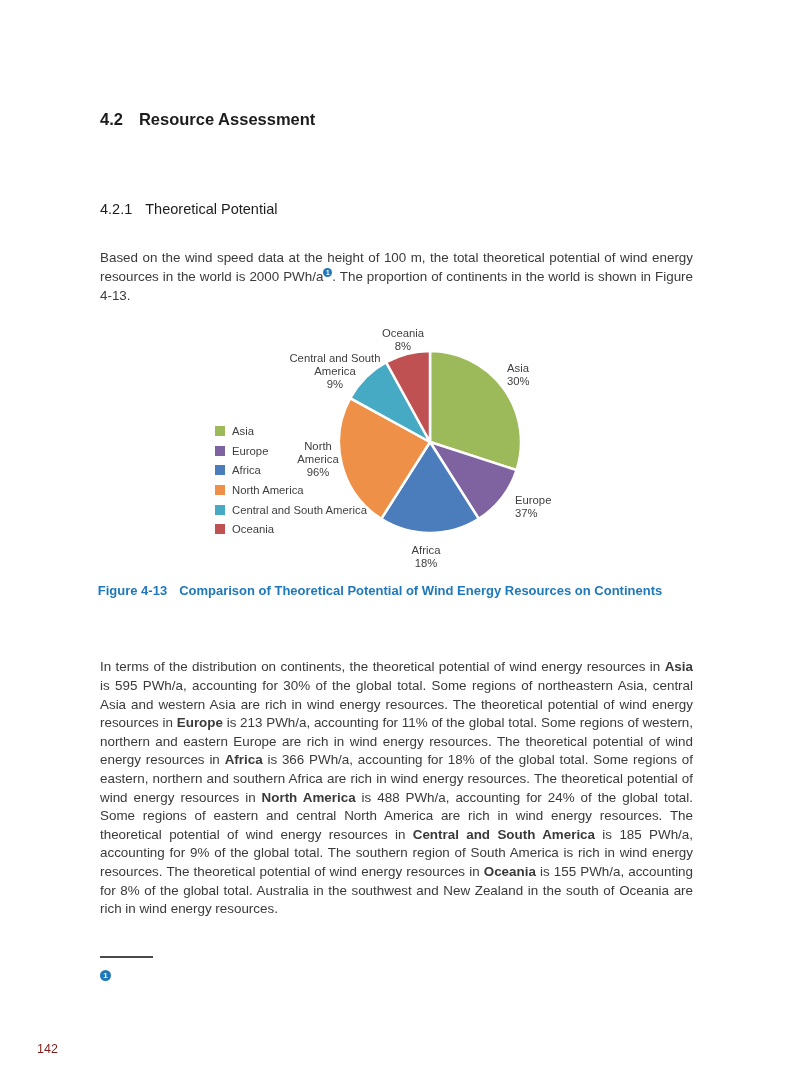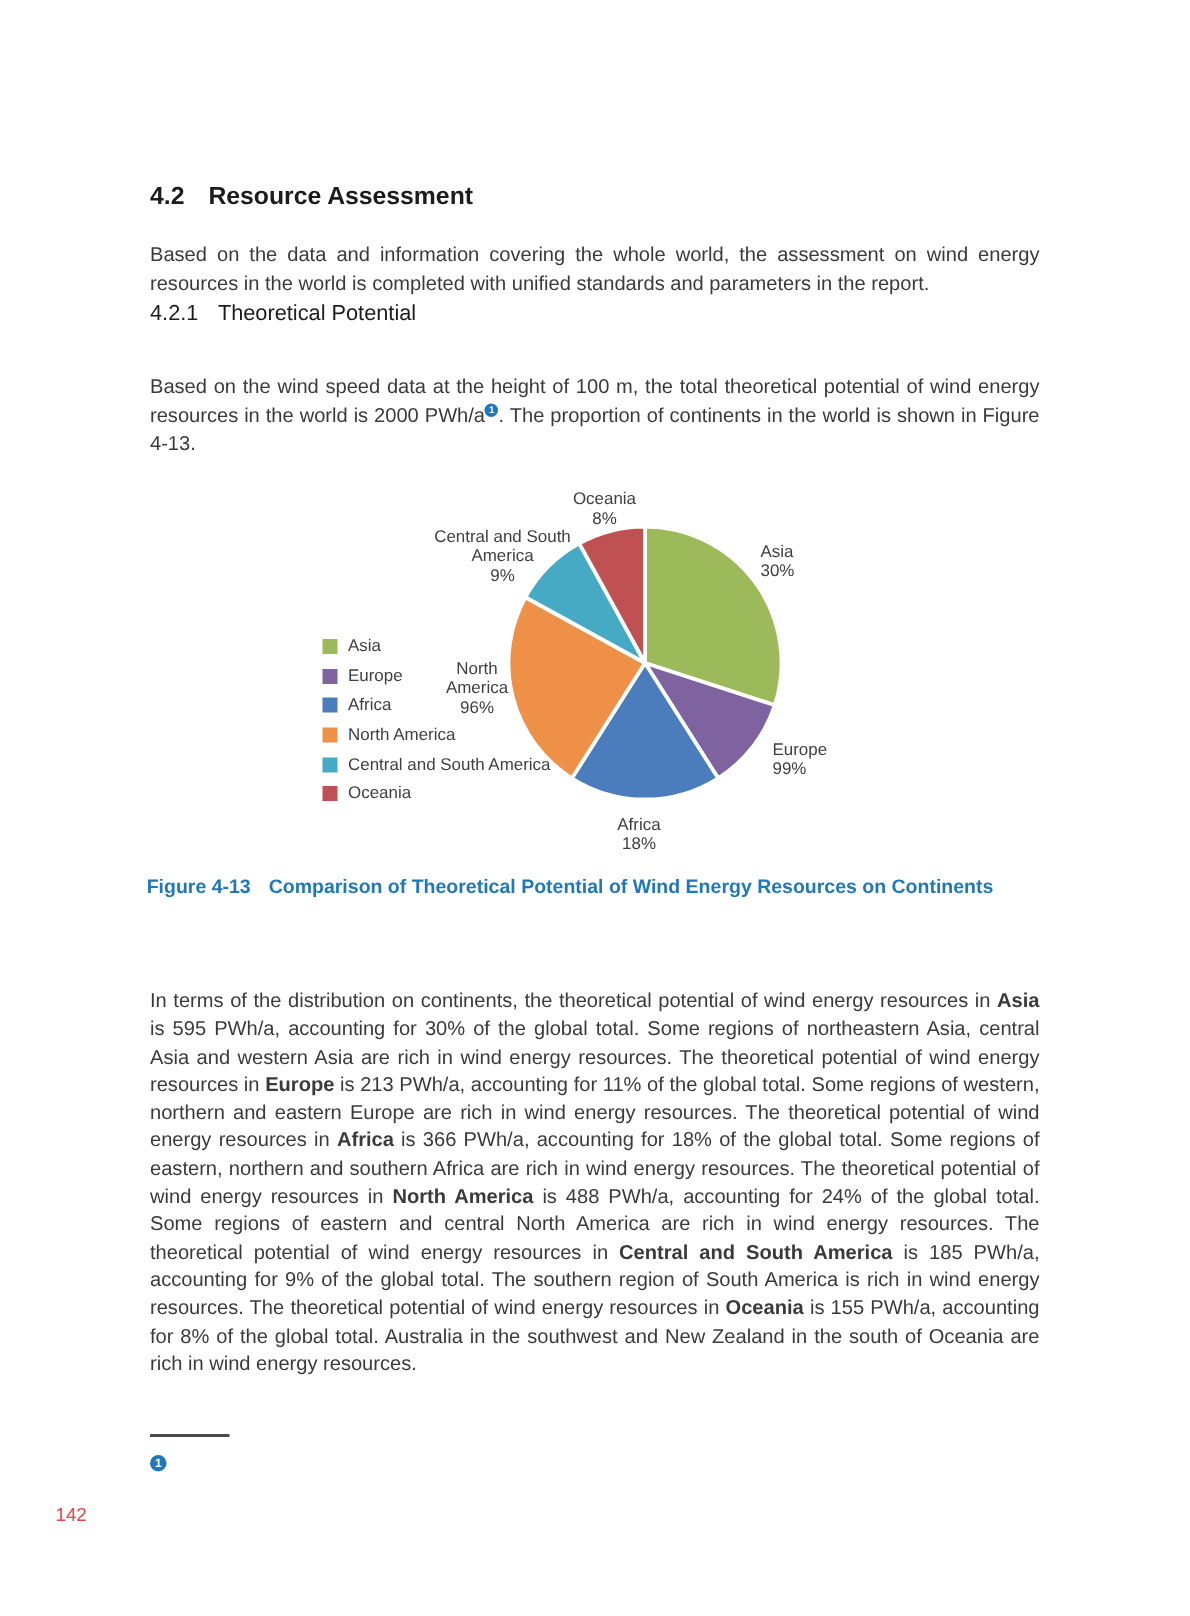--- a/index.html
+++ b/index.html
@@ -1,21 +1,21 @@
 <!DOCTYPE html>
 <html><head>
 <meta charset="utf-8">
 <style>
   html,body { margin:0; padding:0; background:#ffffff; }
   .page {
     position:relative; width:793px; height:1077px; background:#ffffff;
     font-family:"Liberation Sans","DejaVu Sans",sans-serif; color:#3a3a3a;
     overflow:hidden;
   }
-  .h2 { position:absolute; left:100px; top:110px; font-size:16.5px; font-weight:bold; color:#1c1c1c;margin-top:12px; }
+  .h2 { position:absolute; left:100px; top:110px; font-size:16.5px; font-weight:bold; color:#1c1c1c; }
   .h2 .num { margin-right:16px; }
   .h3 { position:absolute; left:100px; top:201px; font-size:14.5px; font-weight:normal; color:#1c1c1c; }
   .h3 .num { margin-right:13px; }
   .para {
     position:absolute; left:100px; width:593px;
     font-size:13.4px; line-height:18.6px; text-align:justify; color:#3a3a3a;
   }
   #intro { top:148px; }
   #potential { top:236px; }
   #analysis { top:645px; }
@@ -43,32 +43,31 @@
   .fn-rule { position:absolute; left:100px; top:956px; width:53px; height:2px; background:#4a4a4a; }
   .footnote {
     position:absolute; left:100px; top:968px; width:593px;
     font-size:11.7px; line-height:15px; color:#3a3a3a; display:flex; align-items:flex-start;
   }
   .fn-circle {
     flex:0 0 auto; width:11px; height:11px; border-radius:50%;
     background:#1e78bc; color:#ffffff; font-size:8px; line-height:11px;
     text-align:center; font-weight:bold; margin-right:7px; margin-top:2px;
   }
-  .page-num { position:absolute; left:37px; top:1003px; font-size:12.5px; color:#ef4444; }
+  .page-num { position:absolute; left:37px; top:1042px; font-size:12.5px; color:#7f1d1d; }
 </style>
 </head>
 <body>
 
 <div class="page">
 
   <div class="h2">
     <span class="num">4.2</span><span>Resource Assessment</span>
   </div>
 
-  <p class="para" id="intro">Based on the data and information covering the whole world, the assessment on wind energy resources in the world is completed with unified standards and parameters in the report.</p>
 
   <div class="h3">
     <span class="num">4.2.1</span><span>Theoretical Potential</span>
   </div>
 
   <p class="para" id="potential"><span>Based on the wind speed data at the height of 100 m, the total theoretical potential of wind energy resources in the world is 2000 PWh/a</span><span class="fn-ref">1</span><span>. The proportion of continents in the world is shown in Figure 4-13.</span></p>
 
   <div class="chart" id="chart">
     <svg id="pie-svg" width="440" height="258" viewBox="0 0 440 258">
         <path d="M 235 124 L 235.00 33.00 A 91 91 0 0 1 321.55 152.12 Z" fill="#9cba5a" stroke="#ffffff" stroke-width="2.5"></path>
@@ -103,21 +102,21 @@
           <span class="swatch" style="background: rgb(192, 81, 82);"></span>
           <span>Oceania</span>
         </div>
       </div>
   <div class="callout align-left" style="left: 312px; top: 44px; width: 60px;">
         <div>Asia</div>
         <div>30%</div>
       </div>
       <div class="callout align-left" style="left: 320px; top: 176px; width: 60px;">
         <div>Europe</div>
-        <div>99%</div>
+        <div>37%</div>
       </div>
       <div class="callout" style="left: 201px; top: 226px; width: 60px;">
         <div>Africa</div>
         <div>18%</div>
       </div>
       <div class="callout" style="left: 92px; top: 122px; width: 62px;">
         <div>North America</div>
         <div>96%</div>
       </div>
       <div class="callout" style="left: 94px; top: 34px; width: 92px;">

